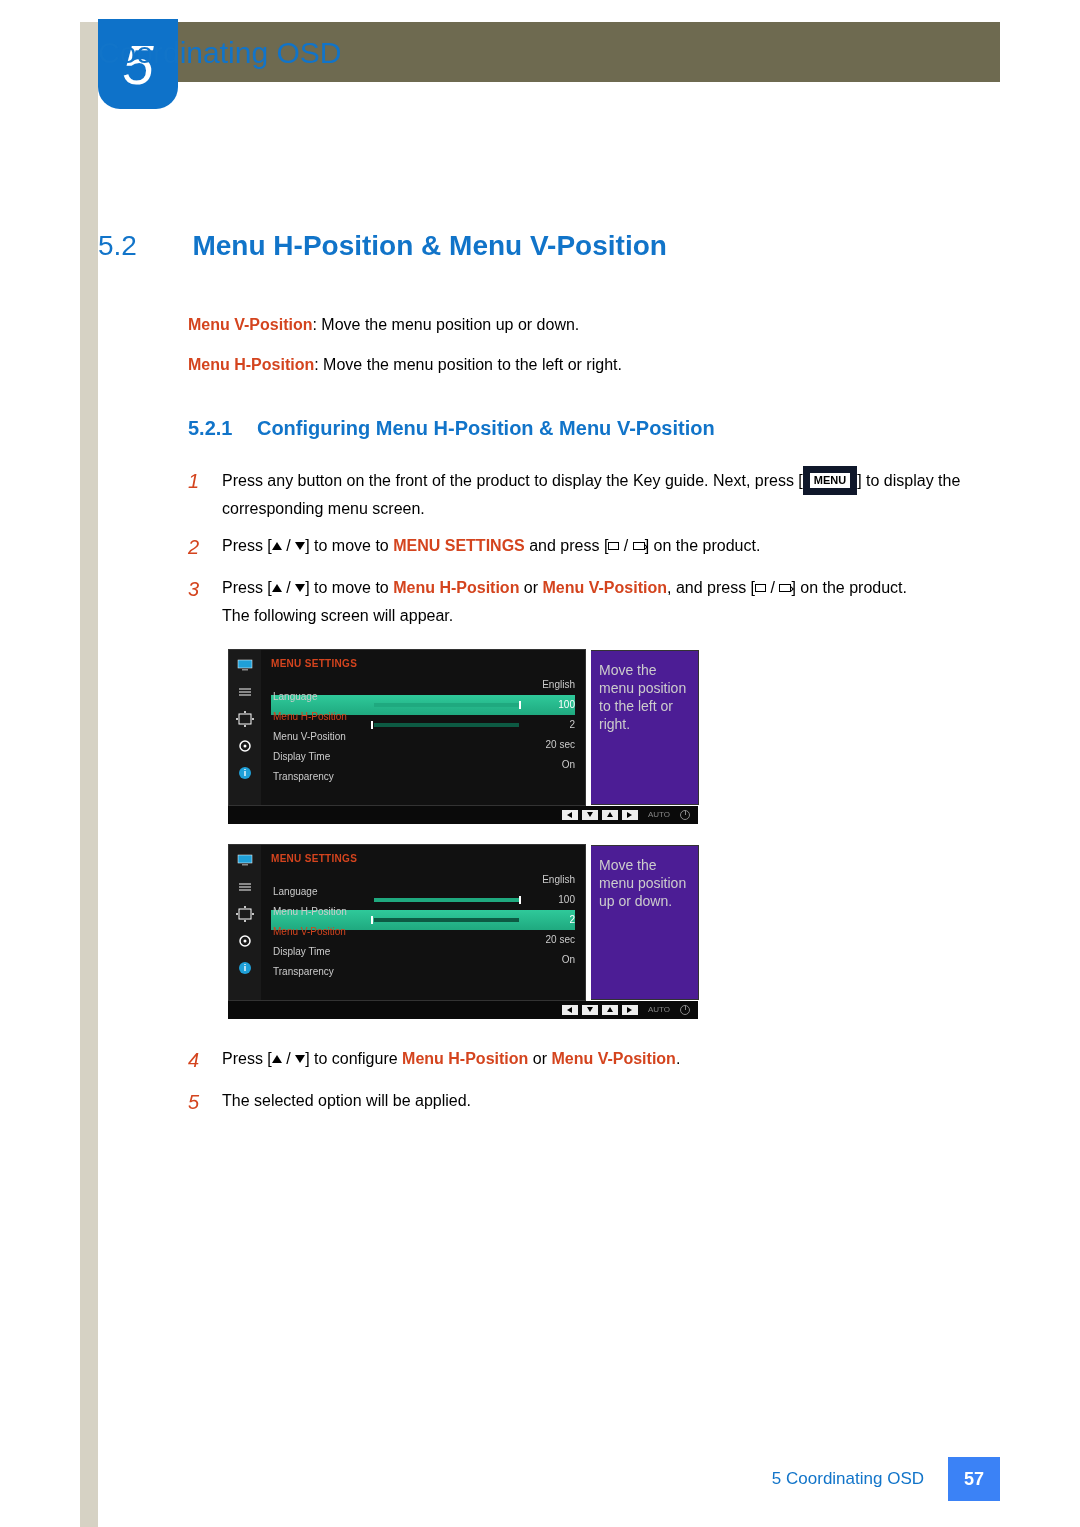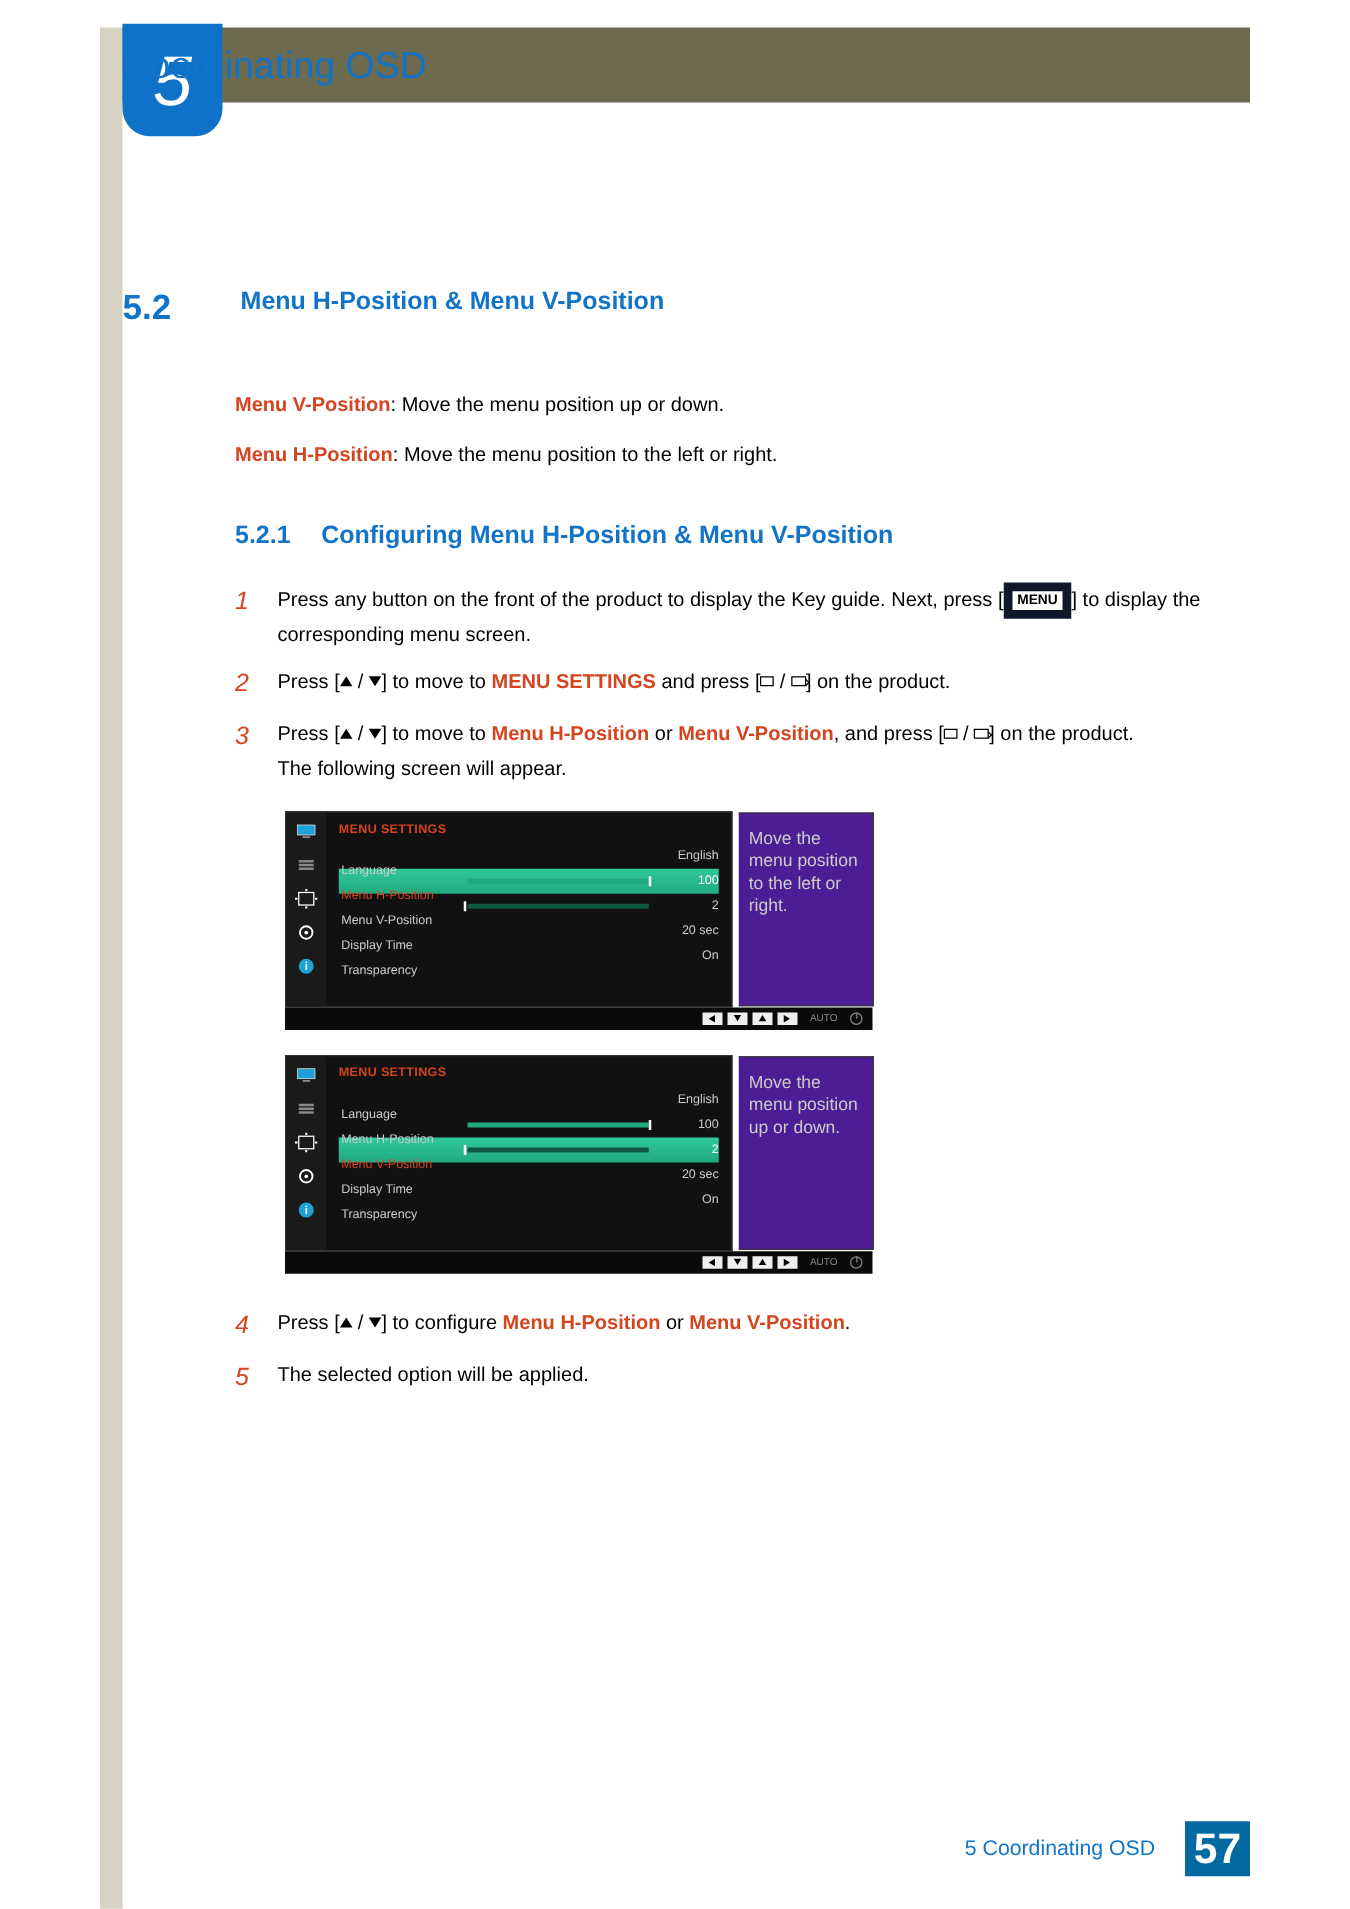--- a/index.html
+++ b/index.html
@@ -3,22 +3,22 @@
 <meta charset="utf-8">
 <style>
   * { box-sizing: border-box; margin: 0; padding: 0; }
   body { font-family: Arial, Helvetica, sans-serif; background: #fff; width: 1080px; height: 1527px; position: relative; }
   .page { background: #fff; padding: 0; height: 100%; position: relative; }
   .left-bar { position: absolute; left: 80px; top: 22px; bottom: 0; width: 18px; background: #d6d2c4; }
   .header { position: relative; margin-left: 98px; margin-right: 80px; height: 60px; background: #6e6a50; top: 22px; display: flex; align-items: center; }
   .chapter-badge { position: absolute; left: 0; top: -3px; width: 80px; height: 90px; background: #0e72c9; border-radius: 0 0 22px 22px; display: flex; align-items: center; justify-content: center; color: #fff; font-size: 56px; font-weight: 300; font-style: italic; }
   .header-title-wrap { position: absolute; left: 98px; top: 36px; color: #1174c9; font-size: 30px; }
   .content { margin-left: 98px; margin-right: 80px; padding-top: 170px; position: relative; }
-  .sec-num { color: #1174c9; font-size: 28px; font-weight: 700; display: inline-block; width: 90px; vertical-align: top; }
-  .sec-title { color: #1174c9; font-size: 20px; font-weight: 600; display: inline-block; }
+  .sec-num { color: #1174c9; font-size: 28px; font-weight: 400; display: inline-block; width: 90px; vertical-align: top; }
+  .sec-title { color: #1174c9; font-size: 28px; font-weight: 600; display: inline-block; }
   .desc-block { margin-top: 50px; margin-left: 90px; font-size: 16px; line-height: 1.6; }
   .desc-block p { margin-bottom: 14px; }
   .bold-red { color: #d4441e; font-weight: 700; }
   .subsec { margin-top: 40px; margin-left: 90px; }
   .subsec-num { color: #1174c9; font-size: 20px; font-weight: 700; }
   .subsec-title { color: #1174c9; font-size: 20px; font-weight: 700; margin-left: 20px; }
   .steps { margin-top: 24px; margin-left: 90px; font-size: 16px; line-height: 1.7; }
   .step { display: flex; margin-bottom: 8px; }
   .step-num { color: #d4441e; font-style: italic; font-size: 20px; font-weight: 500; width: 34px; flex-shrink: 0; }
   .step-text { flex: 1; padding-top: 2px; }
@@ -50,21 +50,21 @@
   .ftr-btn { width:16px; height:10px; background:#eee; display:flex; align-items:center; justify-content:center; font-size:8px;}
   .ftr-tri-l{width:0;height:0;border-top:3px solid transparent;border-bottom:3px solid transparent;border-right:5px solid #000;}
   .ftr-tri-r{width:0;height:0;border-top:3px solid transparent;border-bottom:3px solid transparent;border-left:5px solid #000;}
   .ftr-tri-u{width:0;height:0;border-left:3px solid transparent;border-right:3px solid transparent;border-bottom:5px solid #000;}
   .ftr-tri-d{width:0;height:0;border-left:3px solid transparent;border-right:3px solid transparent;border-top:5px solid #000;}
   .ftr-auto{color:#888;font-size:8px; padding: 0 6px;}
   .ftr-pwr{width:10px;height:10px;border:1px solid #888;border-radius:50%;position:relative;}
   .ftr-pwr::after{content:"";position:absolute;left:4px;top:-1px;width:1px;height:5px;background:#888;}
   .footer { position:absolute; bottom:26px; left:98px; right:80px; display:flex; justify-content:flex-end; align-items:center;gap:10px;}
   .footer-label { color:#1174c9; font-size:17px; margin-right: 14px;}
-  .footer-page { background:#0369a1; color:#fff; width:52px; height:44px; display:flex; align-items:center; justify-content:center; font-size:34px; font-weight:700;}
+  .footer-page { background:#3b82f6; color:#fff; width:52px; height:44px; display:flex; align-items:center; justify-content:center; font-size:18px; font-weight:700;}
 </style>
 </head>
 <body>
 
 <div class="page">
   <div class="left-bar"></div>
   <div class="header">
     <div class="chapter-badge">5</div>
   </div>
   <div class="header-title-wrap">Coordinating OSD</div>

